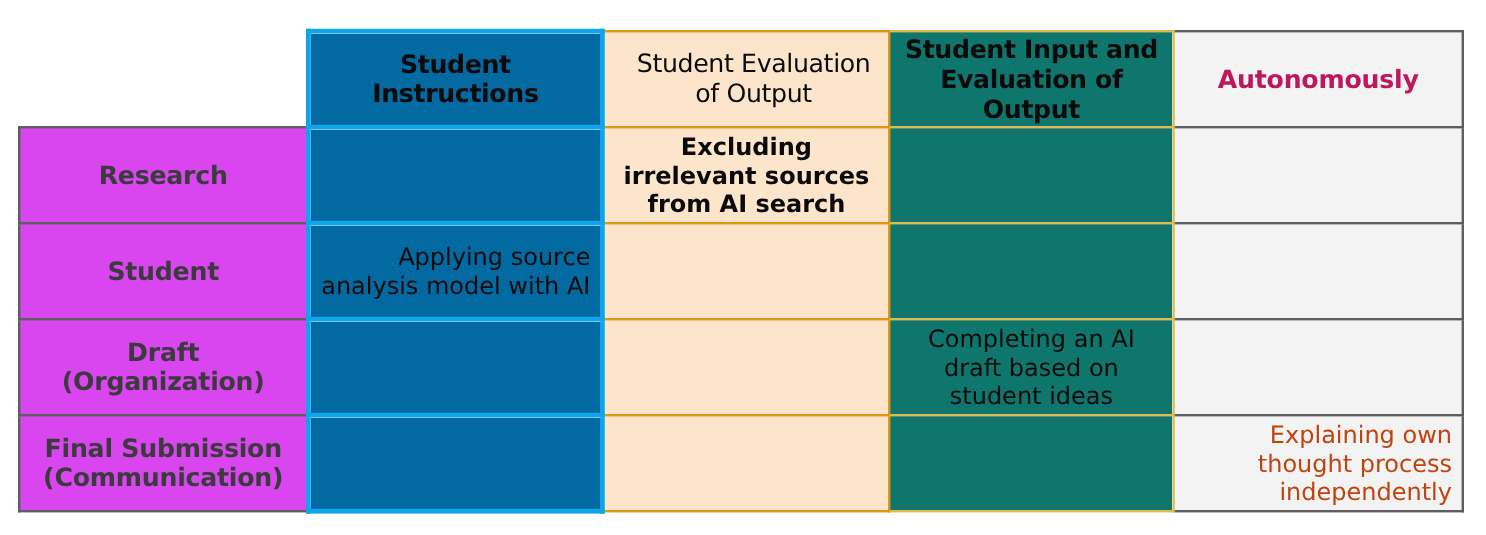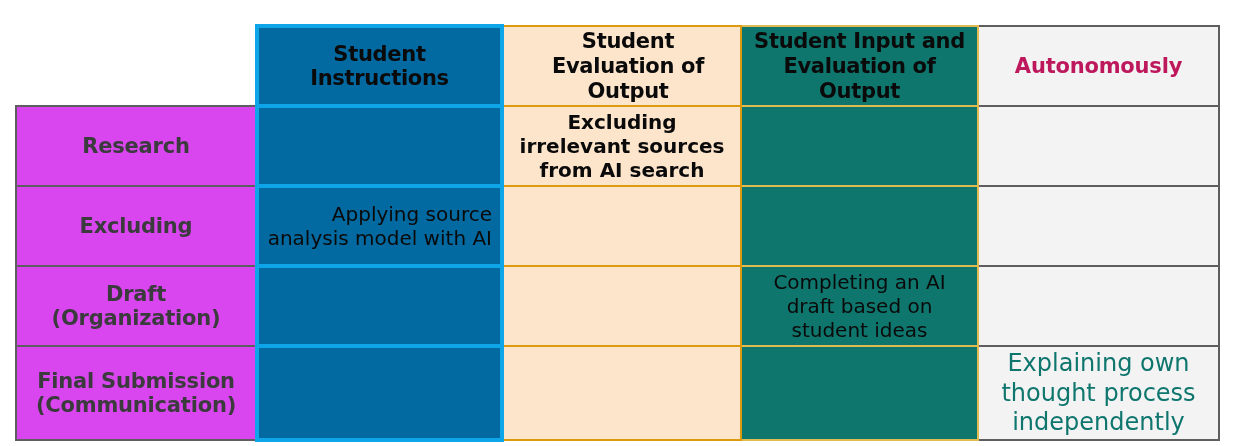--- a/index.html
+++ b/index.html
@@ -83,21 +83,21 @@
     text-align: right;
   }
 
   
   td.peach {
     background: #fde5cc;
     border: 2px solid #dc9b0c;
     color: #0a0a0a;
   }
   td.peach.head {
-    font-weight: bold;
+    font-weight: normal;
     font-size: 21px;
     line-height: 1.18;
     letter-spacing: -0.3px;
     padding-left: 20px;
   }
   td.peach.body {
     font-weight: bold;
     font-size: 20px;
     line-height: 1.22;
   }
@@ -126,23 +126,24 @@
     border: 2px solid #5e5e60;
     color: #be185d;
   }
   td.gray.head {
     font-weight: bold;
     font-size: 21px;
     letter-spacing: -0.2px;
   }
   td.gray.body {
     font-weight: normal;
-    font-size: 24px;
-    line-height: 1.22;
-    color: #0f766e;
+    font-size: 20px;
+    line-height: 1.22;
+    color: #c2410c;
+    text-align: right;
   }
 
   .cell-text { display: block; }
 </style>
 </head>
 <body>
 
 <div id="matrix-wrap">
   <table class="matrix">
     <colgroup>
@@ -163,21 +164,21 @@
 
       <tr class="body-row">
         <td class="rowlabel">Research</td>
         <td class="pink body"></td>
         <td class="peach body">Excluding irrelevant sources from AI search</td>
         <td class="yellow body"></td>
         <td class="gray body"></td>
       </tr>
 
       <tr class="body-row">
-        <td class="rowlabel">Excluding</td>
+        <td class="rowlabel">Student</td>
         <td class="pink body">Applying source analysis model with AI</td>
         <td class="peach body"></td>
         <td class="yellow body"></td>
         <td class="gray body"></td>
       </tr>
 
       <tr class="body-row">
         <td class="rowlabel">
           <span class="cell-text">Draft</span>
           <span class="cell-text">(Organization)</span>

